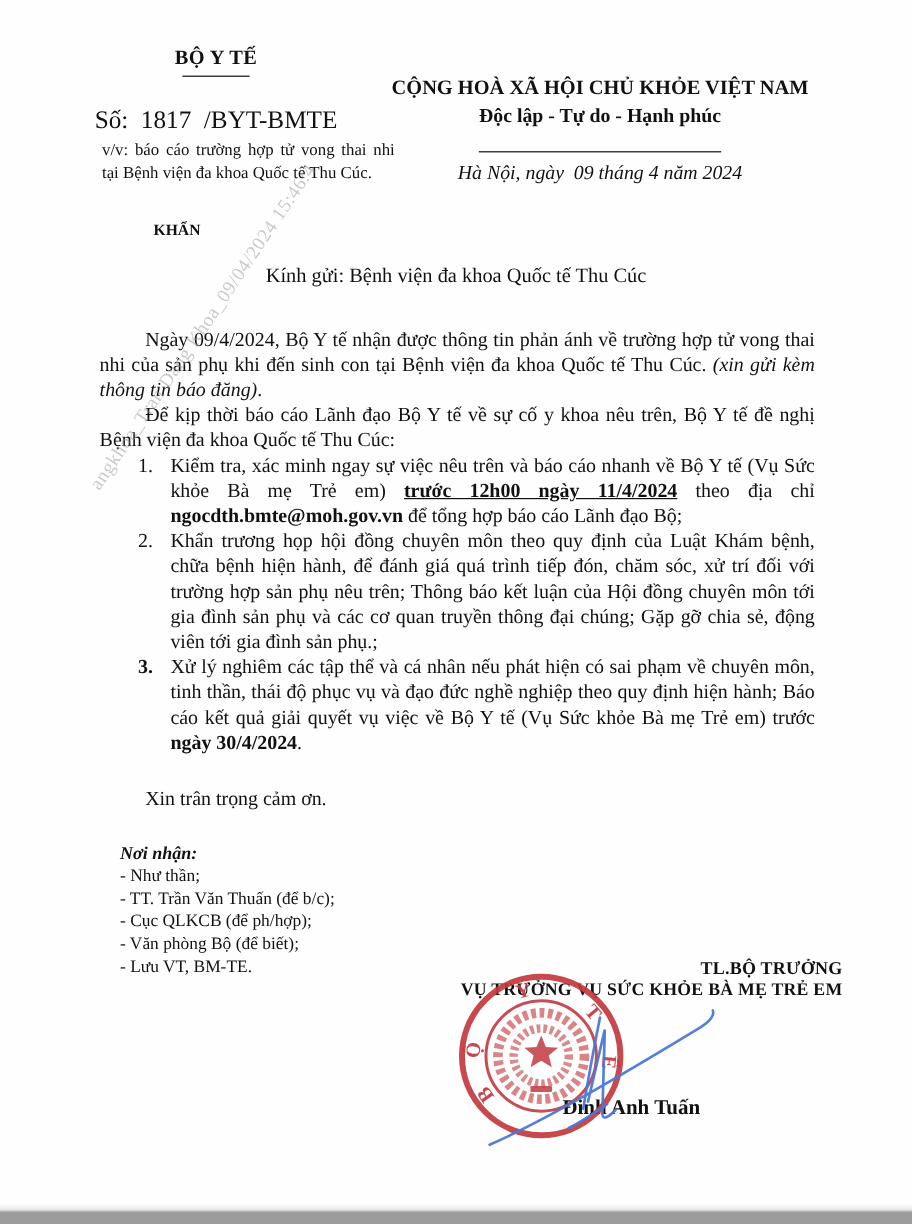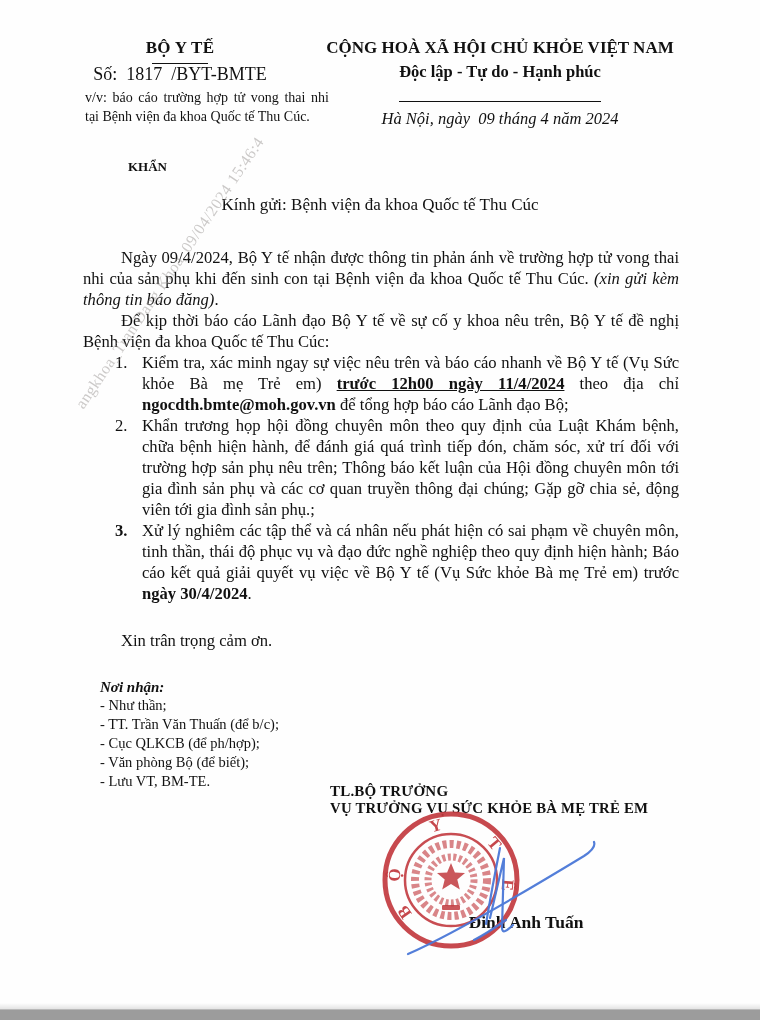--- a/index.html
+++ b/index.html
@@ -14,25 +14,25 @@
   }
   
   .watermark{
     position:absolute;left:72px;top:402px;
     transform:rotate(-56deg);transform-origin:0 0;
     font-size:16px;color:#9a9694;opacity:.5;
     white-space:nowrap;letter-spacing:.5px;
     z-index:5;pointer-events:none;
   }
   
-  .header{display:flex;padding:38px 70px 0 60px;}
+  .header{display:flex;padding:38px 70px 0 60px;align-items:flex-end;}
   .h-left{width:240px;text-align:center;flex:none;}
   .org{font-weight:bold;font-size:17px;letter-spacing:.3px;}
   .org-rule{width:56px;border-top:1.5px solid #111;margin:5px auto 0;}
-  .doc-no{font-size:18px;white-space:pre;}
+  .doc-no{font-size:21px;margin-top:24px;white-space:pre;}
   .subject{font-size:14px;line-height:19px;text-align:justify;width:244px;margin:3px 0 0 25px;}
   .h-right{flex:1;text-align:center;padding-left:10px;}
   .national{font-weight:bold;font-size:17px;white-space:nowrap;}
   .motto{margin-top:4px;}
   .motto span{display:inline-block;font-weight:bold;font-size:16.5px;border-bottom:1.5px solid #111;padding-bottom:19px;}
   .place-date{font-style:italic;font-size:16.5px;margin-top:7px;white-space:pre;}
   
   .urgent{font-weight:bold;font-size:13px;margin:30px 0 0 128px;}
   .recipient{text-align:center;font-size:17px;margin-top:20px;}
   
@@ -44,21 +44,21 @@
   .li .num.bold{font-weight:bold;}
   .closing{margin-top:26px;}
   .r-n{font-style:normal;}
   .r-b{font-weight:bold;}
   .r-i{font-style:italic;}
   .r-bu{font-weight:bold;text-decoration:underline;}
   
   .footer{margin:28px 0 0 100px;}
   .nn-title{font-weight:bold;font-style:italic;font-size:15px;}
   .nn-item{font-size:14.5px;line-height:19px;}
-  .sig-lines{position:absolute;left:330px;top:783px;width:372px;text-align:left;z-index:2;}
+  .sig-lines{position:absolute;left:330px;top:800px;width:372px;text-align:right;z-index:2;}
   .sig-line1{font-weight:bold;font-size:15px;letter-spacing:.2px;}
   .sig-line2{font-weight:bold;font-size:14.8px;white-space:nowrap;letter-spacing:.2px;}
   .stamp{position:absolute;left:366px;top:795px;width:170px;height:170px;z-index:3;}
   .signature{position:absolute;left:378px;top:828px;width:272px;height:142px;z-index:4;}
   .signer-name{position:absolute;left:426px;top:912px;width:200px;text-align:center;font-weight:bold;font-size:17.5px;z-index:2;}
   
   .bottom-shadow{position:absolute;left:0;right:0;bottom:10px;height:7px;
     background:linear-gradient(rgba(0,0,0,0),rgba(0,0,0,0.12));}
   .bottom-bar{position:absolute;left:0;right:0;bottom:0;height:10px;background:#9c9c9c;border-top:1px solid #b9b9b9;}
 </style>

